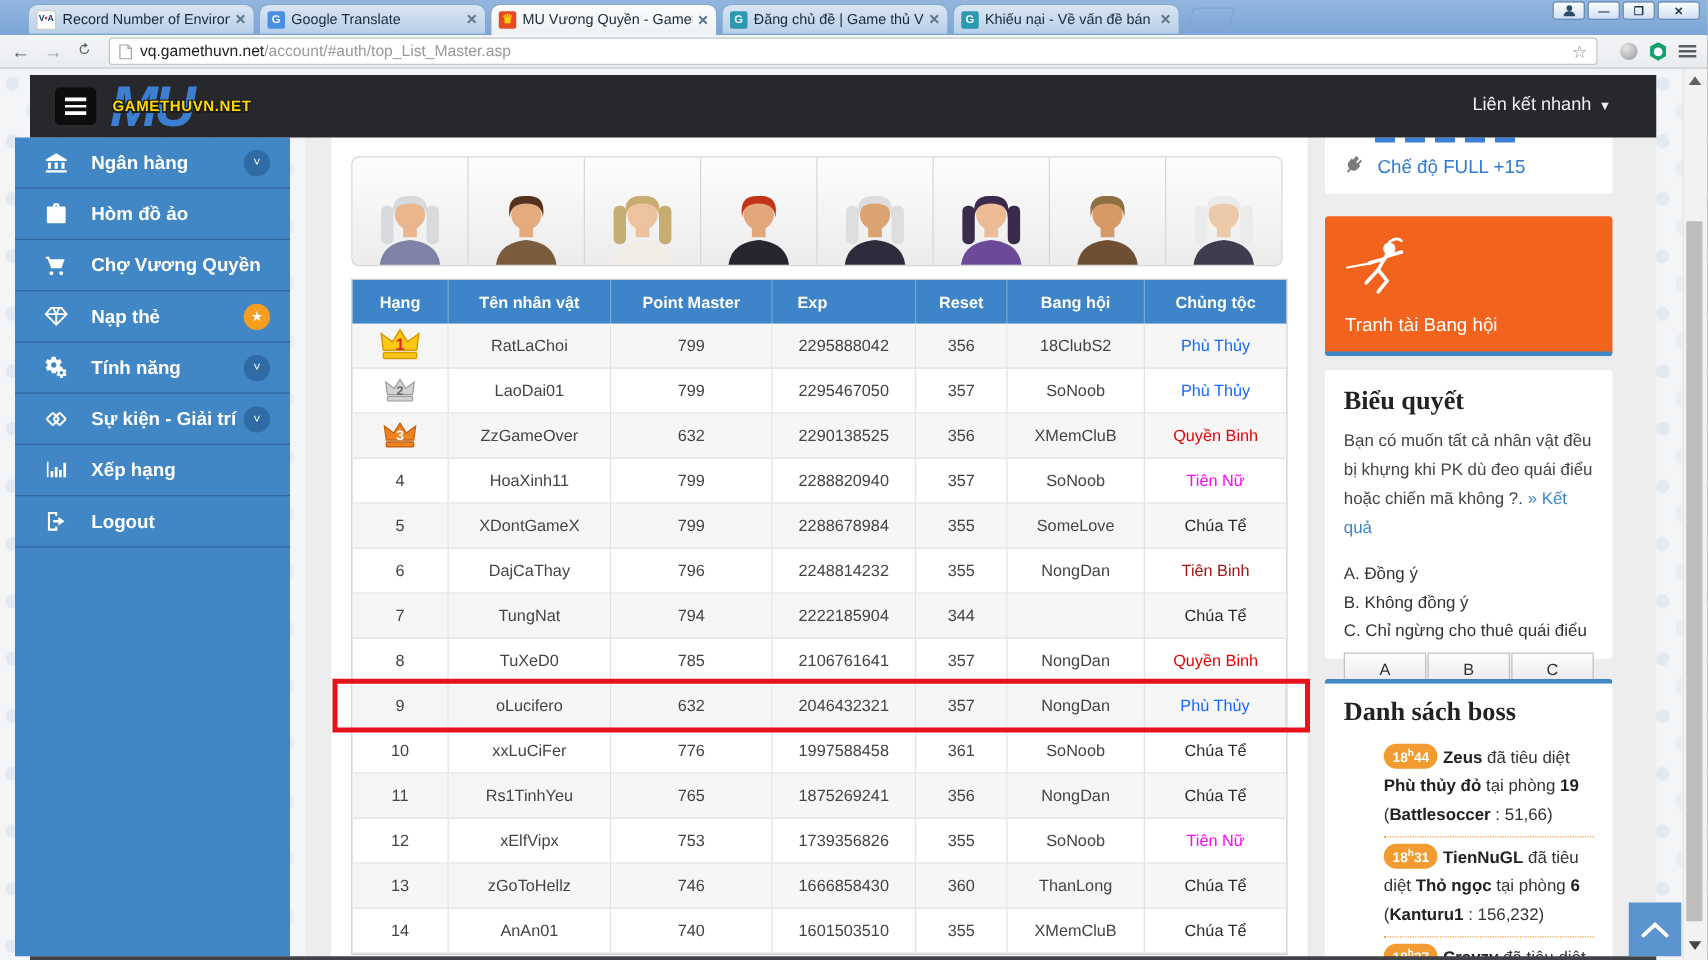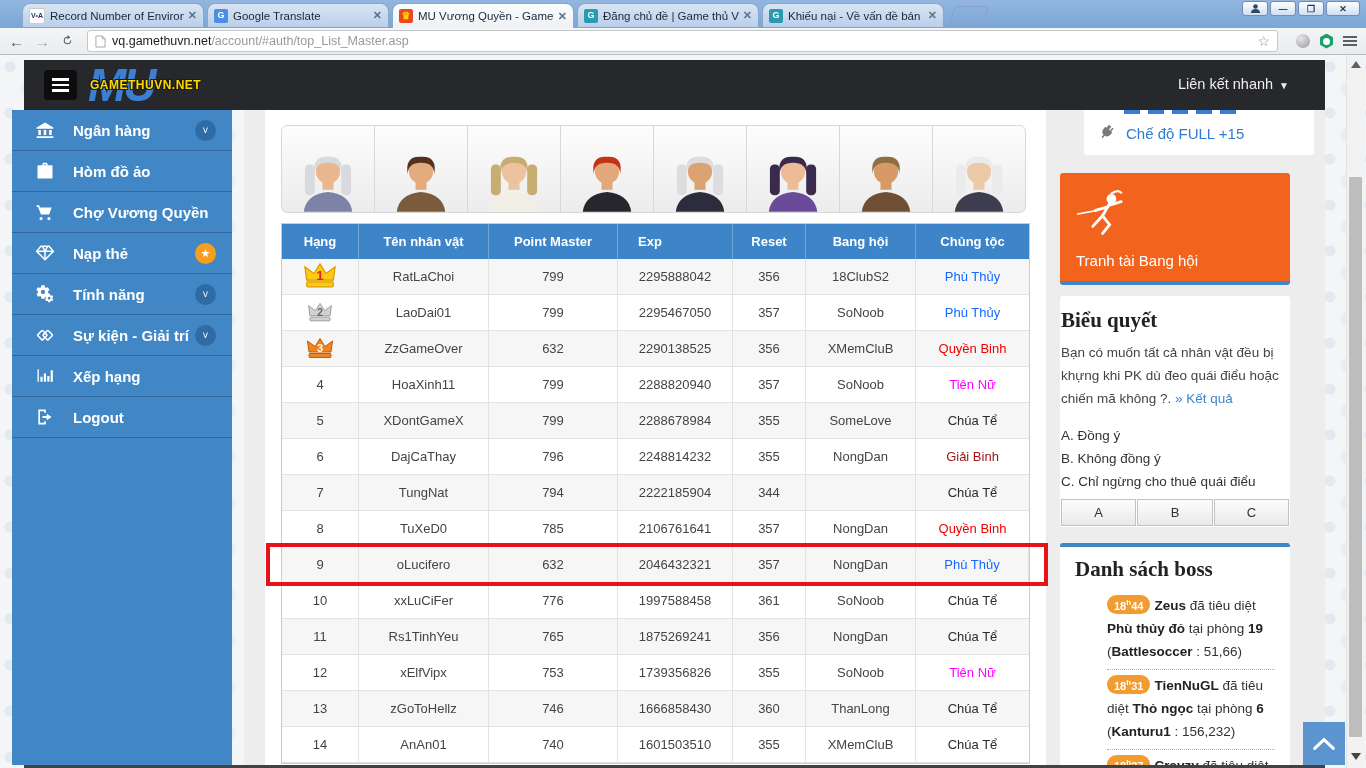--- a/index.html
+++ b/index.html
@@ -88,31 +88,31 @@
   .tcell{box-sizing:border-box;border-right:1px solid #e2e2e2;border-bottom:1px solid #e2e2e2;
     display:flex;align-items:center;justify-content:center;font-size:13px;color:#444;overflow:hidden;}
   .thead .tcell{border-right:1px solid rgba(255,255,255,.28);border-bottom:none;color:#fff;font-weight:bold;font-size:13px;}
   .thead .tcell.hleft{justify-content:flex-start;padding-left:20px;}
   .tcell:last-child{border-right:none;}
   .trow.odd .tcell{background:#f6f6f6;}
   .hl-box{position:absolute;left:-16px;right:-19px;top:-4px;bottom:-3px;border:4px solid #e8121a;z-index:6;pointer-events:none;}
 
   
   .rcard{position:absolute;left:1060px;width:230px;background:#fff;border-radius:3px;box-sizing:border-box;}
-  .card-links{top:33px;height:67px;z-index:1;padding:8px 14px 0;margin-left:24px;}
+  .card-links{top:33px;height:67px;z-index:1;padding:8px 14px 0;}
   .clip-sliver{height:4px;width:120px;margin:14px 0 10px 26px;
     background:repeating-linear-gradient(90deg,#3a7fd5 0 16px,transparent 16px 24px);}
   .fullmode{display:flex;align-items:center;gap:10px;font-size:15px;color:#2f7bd2;}
 
   .card-event{top:118px;height:112px;background:#f2641e;border-bottom:4px solid #3f87c5;color:#fff;}
   .event-date{position:absolute;right:18px;top:18px;font-size:40px;font-weight:300;letter-spacing:1px;}
   .event-icon{position:absolute;left:16px;top:16px;}
   .event-label{position:absolute;left:16px;bottom:12px;font-size:15px;}
 
-  .card-poll{top:241px;height:231px;padding:12px 1px;}
+  .card-poll{top:241px;height:231px;padding:12px 15px;}
   .poll-title{font-family:"Liberation Serif",serif;font-size:21px;color:#222;margin:0 0 8px;}
   .poll-q{font-size:13.5px;color:#444;line-height:23px;margin:0;}
   .poll-link{color:#3d85c8;}
   .poll-opts{margin-top:14px;font-size:13.5px;color:#333;line-height:23px;}
   .poll-btns{display:flex;gap:1px;margin-top:6px;}
   .pbtn{flex:1;height:25px;border:1px solid #c2c2c2;background:linear-gradient(#fdfdfd,#e9e9e9);
     display:flex;align-items:center;justify-content:center;font-size:13px;color:#333;}
 
   .card-boss{top:488px;height:402px;border-top:4px solid #3f87c5;padding:10px 15px;}
   .boss-title{font-family:"Liberation Serif",serif;font-size:21px;color:#222;margin:0 0 8px;}
@@ -521,21 +521,21 @@
             <div class="tcell" style="width: 110px;">SomeLove</div>
             <div class="tcell" style="width: 113px; color: rgb(43, 43, 43);">Chúa Tể</div>
           </div>
           <div class="trow">
             <div class="tcell" style="width: 77px;">6</div>
             <div class="tcell" style="width: 130px;">DajCaThay</div>
             <div class="tcell" style="width: 129px;">796</div>
             <div class="tcell" style="width: 115px;">2248814232</div>
             <div class="tcell" style="width: 73px;">355</div>
             <div class="tcell" style="width: 110px;">NongDan</div>
-            <div class="tcell" style="width: 113px; color: rgb(163, 21, 21);">Giải Binh</div>
+            <div class="tcell" style="width: 113px; color: rgb(163, 21, 21);">Tiên Binh</div>
           </div>
           <div class="trow odd">
             <div class="tcell" style="width: 77px;">7</div>
             <div class="tcell" style="width: 130px;">TungNat</div>
             <div class="tcell" style="width: 129px;">794</div>
             <div class="tcell" style="width: 115px;">2222185904</div>
             <div class="tcell" style="width: 73px;">344</div>
             <div class="tcell" style="width: 110px;"></div>
             <div class="tcell" style="width: 113px; color: rgb(43, 43, 43);">Chúa Tể</div>
           </div>

